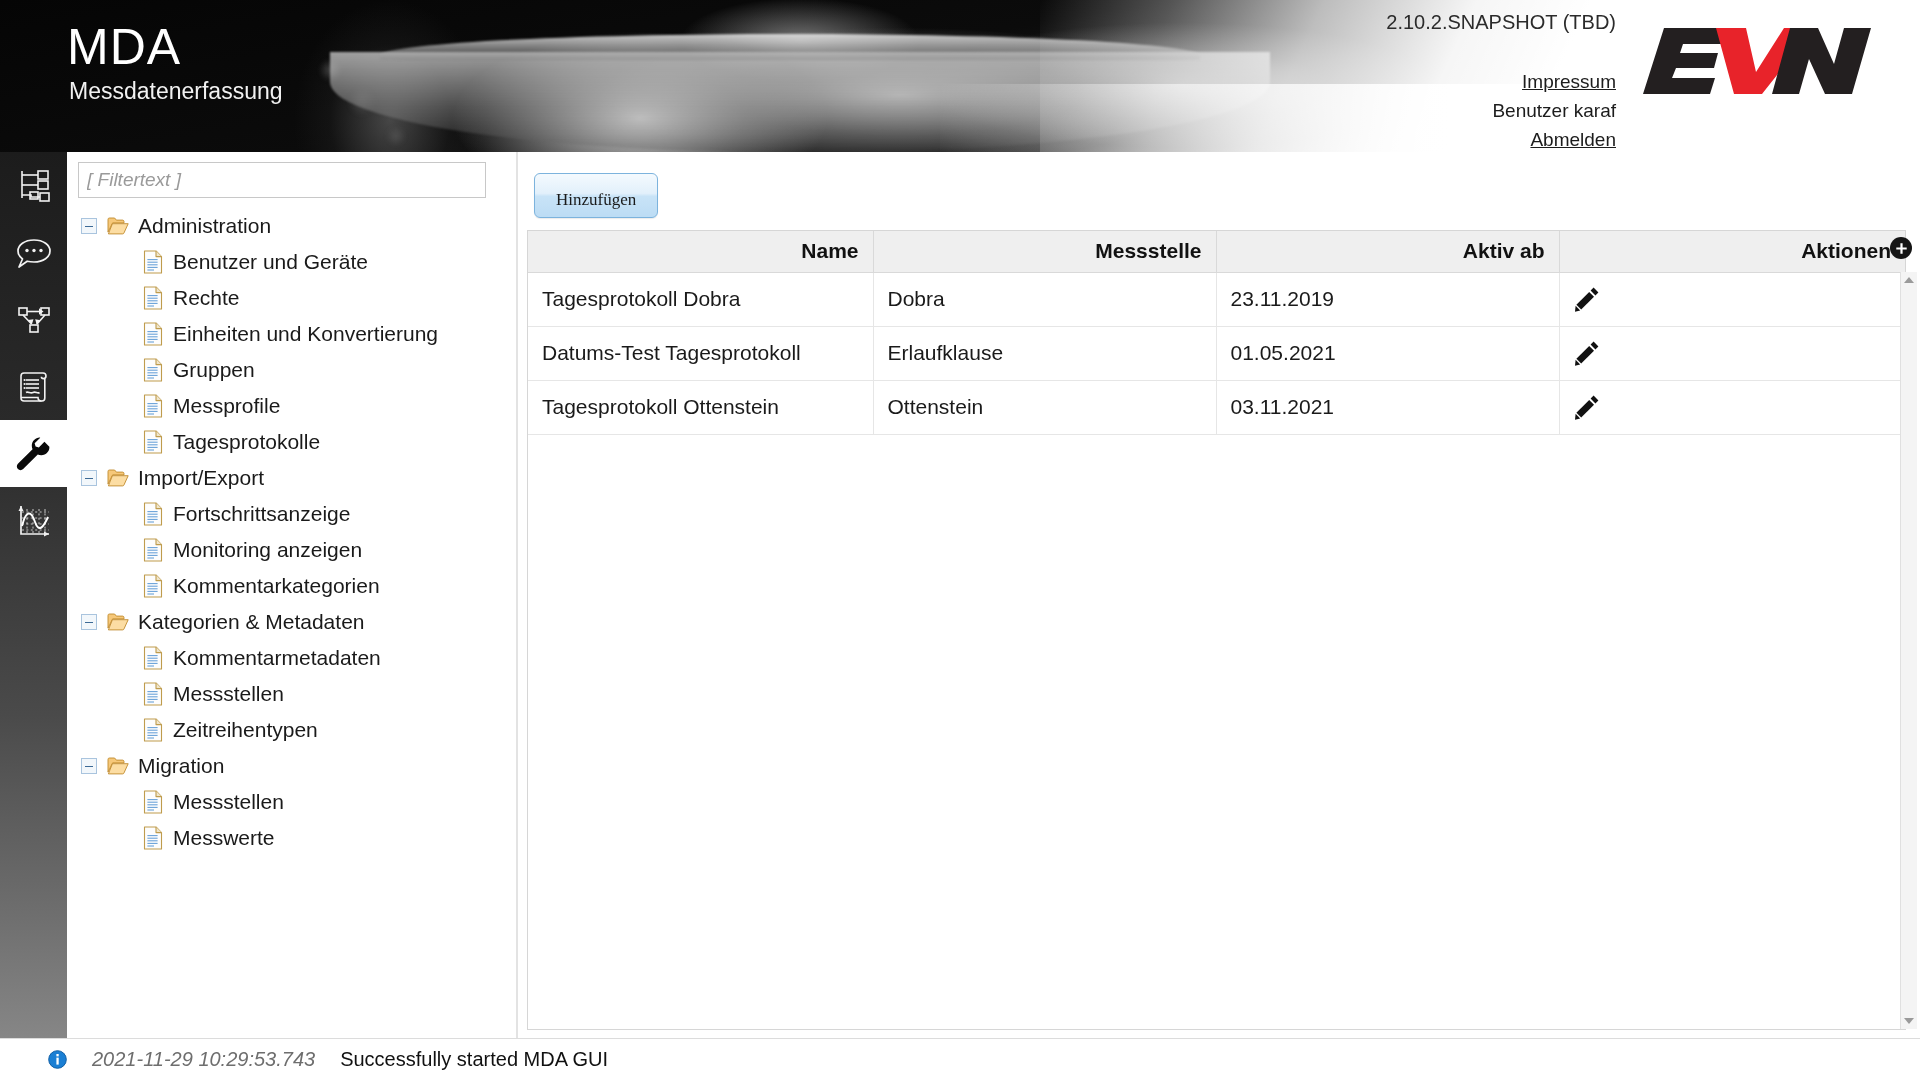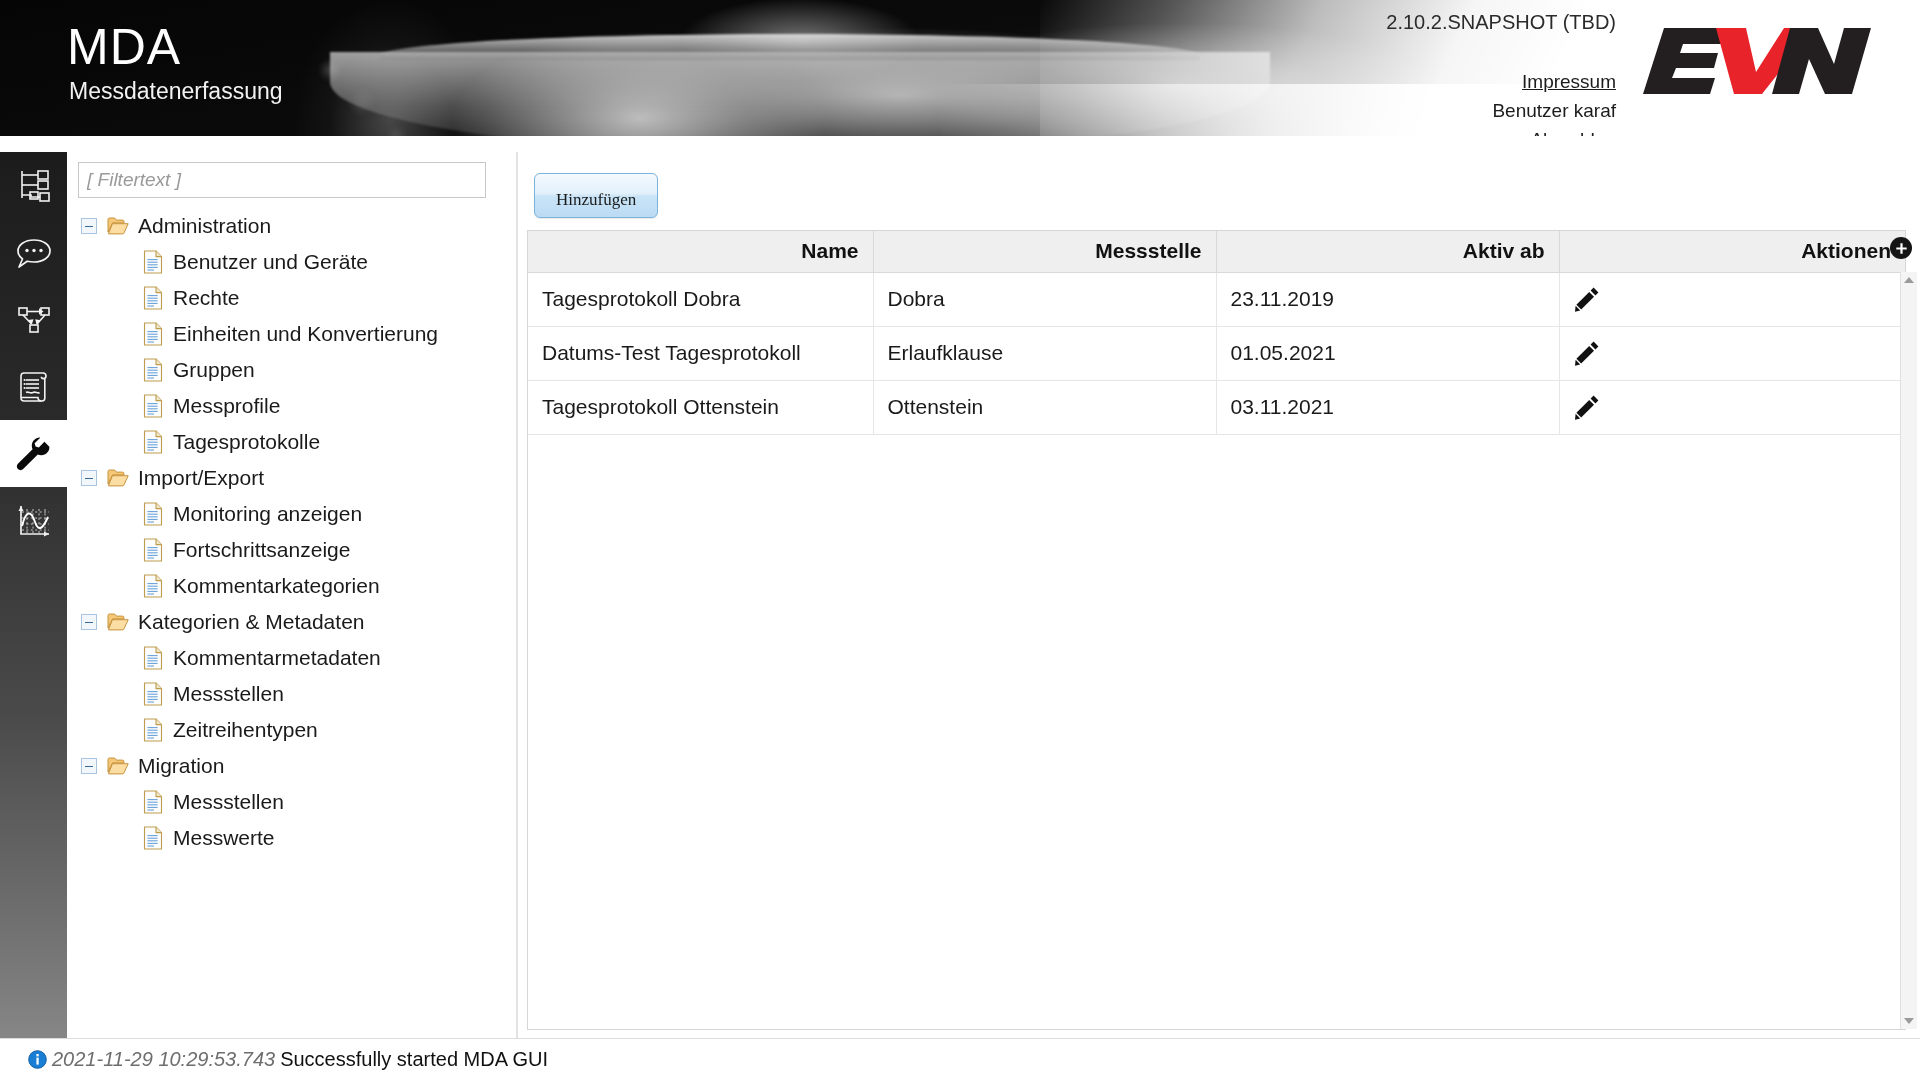--- a/index.html
+++ b/index.html
@@ -5,21 +5,21 @@
   * { box-sizing: border-box; margin: 0; padding: 0; }
   html, body {
     width: 1920px; height: 1080px;
     font-family: "Liberation Sans", sans-serif;
     background: #ffffff;
     overflow: hidden;
   }
 
   
   #header {
-    position: absolute; left: 0; top: 0; width: 1920px; height: 136px;
+    position: absolute; left: 0; top: 0; width: 1920px; height: 152px;
     background: #000000;
     overflow: hidden;
   }
   
   #header-photo {
     position: absolute; left: 0; top: 0; width: 1920px; height: 152px;
     background:
       radial-gradient(ellipse 260px 120px at 640px 118px, rgba(238,238,238,0.92) 0%, rgba(180,180,180,0.55) 40%, rgba(0,0,0,0) 72%),
       radial-gradient(ellipse 400px 90px at 900px 95px, rgba(225,225,225,0.85) 0%, rgba(150,150,150,0.45) 45%, rgba(0,0,0,0) 75%),
       radial-gradient(ellipse 330px 80px at 1180px 85px, rgba(215,215,215,0.8) 0%, rgba(140,140,140,0.4) 45%, rgba(0,0,0,0) 78%),
@@ -188,21 +188,21 @@
   #scroll-down-arrow {
     position: absolute; left: 3px; bottom: 5px; width: 0; height: 0;
     border-left: 5px solid transparent; border-right: 5px solid transparent;
     border-top: 6px solid #9a9a9a;
   }
 
   
   #statusbar {
     position: absolute; left: 0; bottom: 0; width: 1920px; height: 42px;
     background: #ffffff; border-top: 1px solid #dcdcdc;
-    display: flex; align-items: center; padding-left: 28px; gap: 5px;
+    display: flex; align-items: center; padding-left: 48px; gap: 25px;
   }
   #status-timestamp { font-size: 20px; font-style: italic; color: #6e6e6e; }
   #status-message { font-size: 20px; color: #111; }
   #status-rail-stub {
     position: absolute; left: 0; bottom: 0; width: 67px; height: 42px;
     background: #ffffff;
   }
 </style>
 </head>
 <body>
@@ -439,35 +439,35 @@
           <path d="M1.5 1 H13 L18.5 6.6 V23 H1.5 Z" fill="#fdfdfd" stroke="#bf9c4d" stroke-width="1.1" stroke-linejoin="round"></path>
           <path d="M13 1 V6.6 H18.5" fill="#f0e6cc" stroke="#bf9c4d" stroke-width="1.1" stroke-linejoin="round"></path>
           <g stroke="#6aa2d8" stroke-width="1.1">
             <path d="M4.4 9.6 H14.6"></path>
             <path d="M4.4 12.2 H14.6"></path>
             <path d="M4.4 14.8 H14.6"></path>
             <path d="M4.4 17.4 H14.6"></path>
             <path d="M4.4 20 H11"></path>
           </g>
         </svg>
+        <span class="node-label">Fortschrittsanzeige</span>
+      </div>
+      <div class="tree-row child">
+        <svg class="icon-slot" width="20" height="24" viewBox="0 0 20 24">
+          <path d="M1.5 1 H13 L18.5 6.6 V23 H1.5 Z" fill="#fdfdfd" stroke="#bf9c4d" stroke-width="1.1" stroke-linejoin="round"></path>
+          <path d="M13 1 V6.6 H18.5" fill="#f0e6cc" stroke="#bf9c4d" stroke-width="1.1" stroke-linejoin="round"></path>
+          <g stroke="#6aa2d8" stroke-width="1.1">
+            <path d="M4.4 9.6 H14.6"></path>
+            <path d="M4.4 12.2 H14.6"></path>
+            <path d="M4.4 14.8 H14.6"></path>
+            <path d="M4.4 17.4 H14.6"></path>
+            <path d="M4.4 20 H11"></path>
+          </g>
+        </svg>
         <span class="node-label">Monitoring anzeigen</span>
-      </div>
-      <div class="tree-row child">
-        <svg class="icon-slot" width="20" height="24" viewBox="0 0 20 24">
-          <path d="M1.5 1 H13 L18.5 6.6 V23 H1.5 Z" fill="#fdfdfd" stroke="#bf9c4d" stroke-width="1.1" stroke-linejoin="round"></path>
-          <path d="M13 1 V6.6 H18.5" fill="#f0e6cc" stroke="#bf9c4d" stroke-width="1.1" stroke-linejoin="round"></path>
-          <g stroke="#6aa2d8" stroke-width="1.1">
-            <path d="M4.4 9.6 H14.6"></path>
-            <path d="M4.4 12.2 H14.6"></path>
-            <path d="M4.4 14.8 H14.6"></path>
-            <path d="M4.4 17.4 H14.6"></path>
-            <path d="M4.4 20 H11"></path>
-          </g>
-        </svg>
-        <span class="node-label">Fortschrittsanzeige</span>
       </div>
       <div class="tree-row child">
         <svg class="icon-slot" width="20" height="24" viewBox="0 0 20 24">
           <path d="M1.5 1 H13 L18.5 6.6 V23 H1.5 Z" fill="#fdfdfd" stroke="#bf9c4d" stroke-width="1.1" stroke-linejoin="round"></path>
           <path d="M13 1 V6.6 H18.5" fill="#f0e6cc" stroke="#bf9c4d" stroke-width="1.1" stroke-linejoin="round"></path>
           <g stroke="#6aa2d8" stroke-width="1.1">
             <path d="M4.4 9.6 H14.6"></path>
             <path d="M4.4 12.2 H14.6"></path>
             <path d="M4.4 14.8 H14.6"></path>
             <path d="M4.4 17.4 H14.6"></path>

